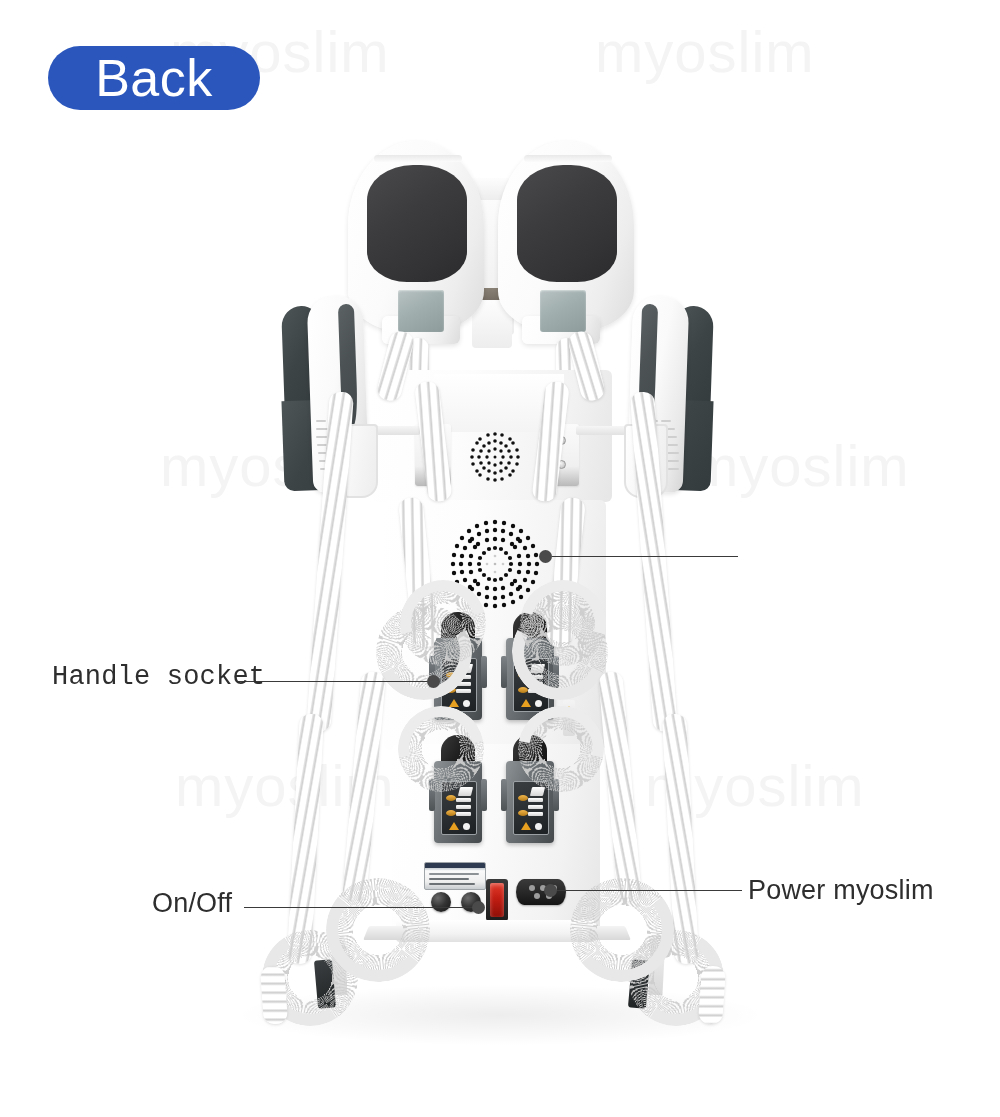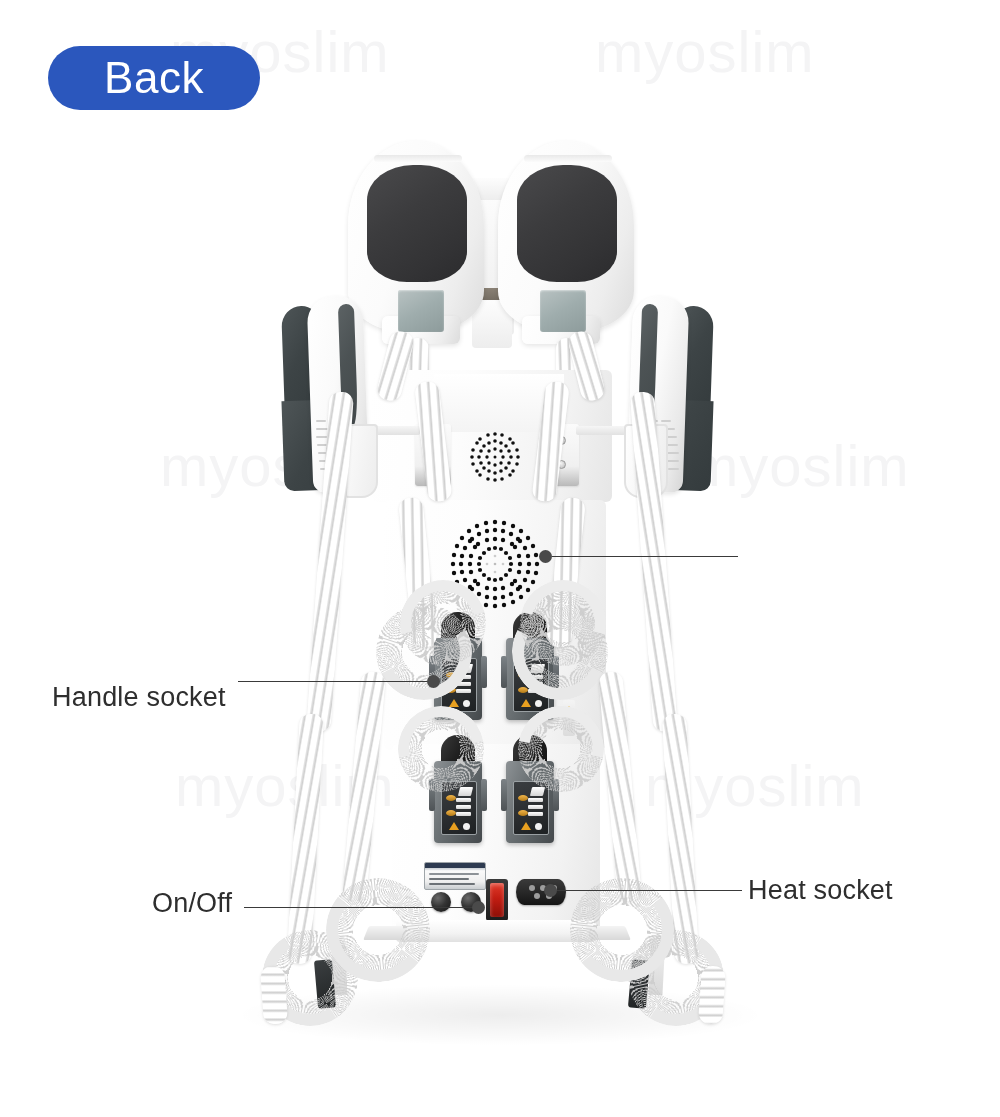--- a/index.html
+++ b/index.html
@@ -40,21 +40,21 @@
     height: 64px;
     border-radius: 34px;
     background: #2b57bd;
     display: flex;
     align-items: center;
     justify-content: center;
     z-index: 60;
   }
   #back-pill .lbl {
     color: #ffffff;
-    font-size: 44px;
+    font-size: 52px;
     line-height: 1;
     letter-spacing: 0.5px;
     font-weight: 400;
   }
 
   
   .callout-label {
     position: absolute;
     font-size: 27px;
     color: #2e2e2e;
@@ -733,27 +733,27 @@
                 border-width:11px; border-top-color:#ececec; border-right-color:#ececec;
                 transform:rotate(-34deg);"></div>
 
   </div>
 
   <div class="leader-dot" style="left:539px; top:550px;"></div>
   <div class="leader" style="left:552px; top:556px; width:186px;"></div>
 
   <div class="leader-dot" style="left:427px; top:675px;"></div>
   <div class="leader" style="left:238px; top:681px; width:192px;"></div>
-  <div class="callout-label" style="left:52px; top:682px;">Handle socket</div>
+  <div class="callout-label" style="left:52px; top:662px;font-family:Liberation Mono, monospace;">Handle socket</div>
 
   <div class="leader-dot" style="left:472px; top:901px;"></div>
   <div class="leader" style="left:244px; top:907px; width:232px;"></div>
   <div class="callout-label" style="left:152px; top:888px;">On/Off</div>
 
   <div class="leader-dot" style="left:544px; top:884px;"></div>
   <div class="leader" style="left:556px; top:890px; width:186px;"></div>
-  <div class="callout-label" style="left:748px; top:875px;">Heat socket</div>
+  <div class="callout-label" style="left:748px; top:875px;">Power myoslim</div>
 
   <div id="back-pill">
     <span class="lbl">Back</span>
   </div>
 
 </div>
 
 </body></html>

